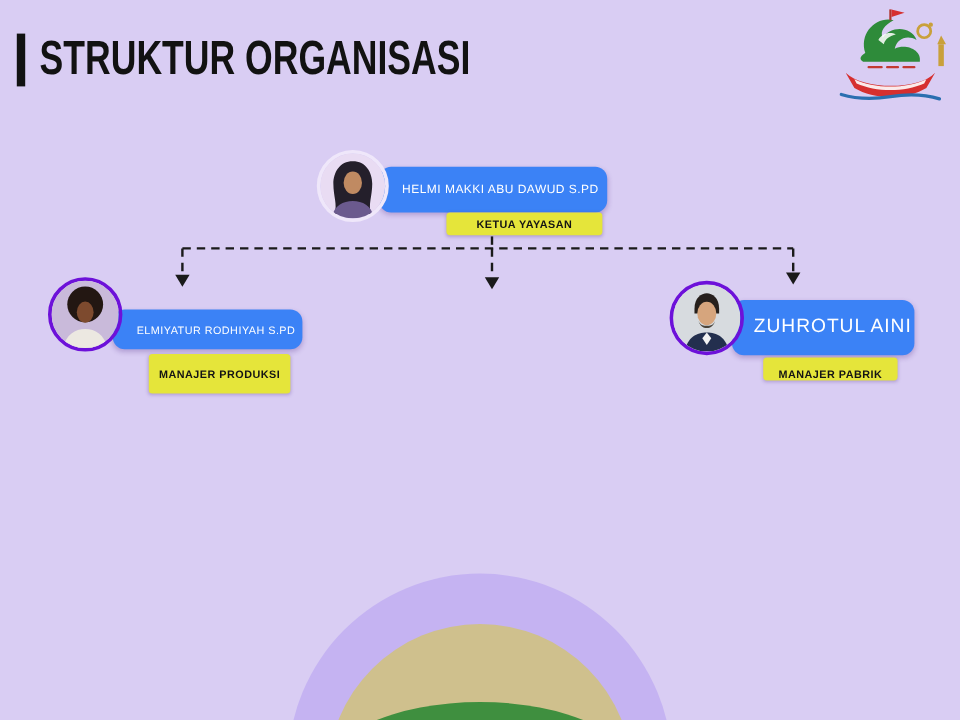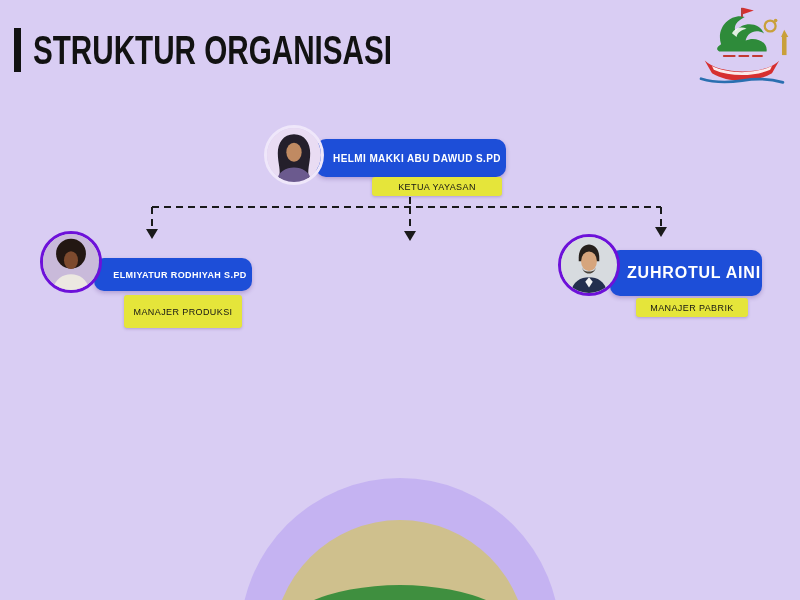--- a/index.html
+++ b/index.html
@@ -8,21 +8,21 @@
 
   .slide {
     position: relative;
     width: 800px;
     height: 600px;
     background: #d9cdf3;
     overflow: hidden;
   }
 
   
-  .title-block { position: absolute; left: 14px; top: 28px; display: flex; align-items: center; }
+  .title-block { position: absolute; left: 14px; top: 28px; display: flex; align-items: flex-start; }
   .title-bar { width: 7px; height: 44px; background: #121212; margin-right: 12px; }
   .slide-title {
     font-size: 38px;
     font-weight: 800;
     color: #121212;
     letter-spacing: 0px;
     white-space: nowrap;
     transform: scaleX(0.78) scaleY(1.05);
     transform-origin: left center;
   }
@@ -30,36 +30,36 @@
   
   .logo { position: absolute; left: 692px; top: 6px; width: 100px; height: 88px; }
 
   
   .connectors { position: absolute; left: 0; top: 0; width: 800px; height: 600px; pointer-events: none; }
 
   
   .node { position: absolute; }
   .pill {
     position: absolute;
-    background: #1d4ed8;
+    background: #3b82f6;
     border-radius: 10px;
     color: #ffffff;
-    font-weight: 700;
+    font-weight: 400;
     display: flex;
     align-items: center;
     justify-content: center;
     text-transform: uppercase;
     letter-spacing: 0.4px;
     box-shadow: 0 2px 4px rgba(60,20,120,0.25);
   }
   .badge {
     position: absolute;
     background: #e5e53a;
     color: #141414;
-    font-weight: 400;
+    font-weight: 700;
     font-size: 9px;
     letter-spacing: 0.4px;
     text-transform: uppercase;
     display: flex;
     align-items: center;
     justify-content: center;
     border-radius: 3px;
     box-shadow: 0 1px 3px rgba(60,20,120,0.25);
   }
   .avatar {
@@ -75,21 +75,21 @@
   .badge-root { left: 372px; top: 177px; width: 130px; height: 19px; }
   .avatar-root { left: 264px; top: 125px; width: 60px; height: 60px; border: 3px solid #efe7fa; }
 
   
   .pill-left  { left: 94px;  top: 258px; width: 158px; height: 33px; font-size: 9px; padding-left: 14px; text-align: center; }
   .badge-left { left: 124px; top: 295px; width: 118px; height: 33px; }
   .avatar-left { left: 40px; top: 231px; width: 62px; height: 62px; border: 3px solid #6d11d9; }
 
   
   .pill-right  { left: 610px; top: 250px; width: 152px; height: 46px; font-size: 16px; padding-left: 16px; letter-spacing: 0.8px; }
-  .badge-right { left: 636px; top: 298px; width: 112px; height: 19px; }
+  .badge-right { left: 636px; top: 298px; width: 112px; height: 19px; align-items: flex-end; }
   .avatar-right { left: 558px; top: 234px; width: 62px; height: 62px; border: 3px solid #6d11d9; }
 
   
   .circle { position: absolute; border-radius: 50%; }
   .circle-outer { left: 240px; top: 478px; width: 320px; height: 320px; background: #c5b3f2; }
   .circle-inner { left: 273px; top: 520px; width: 254px; height: 254px; background: #cfc08d; }
   .circle-green { left: 270px; top: 585px; width: 260px; height: 120px; background: #3f8f3f; }
 </style>
 </head>
 <body>

